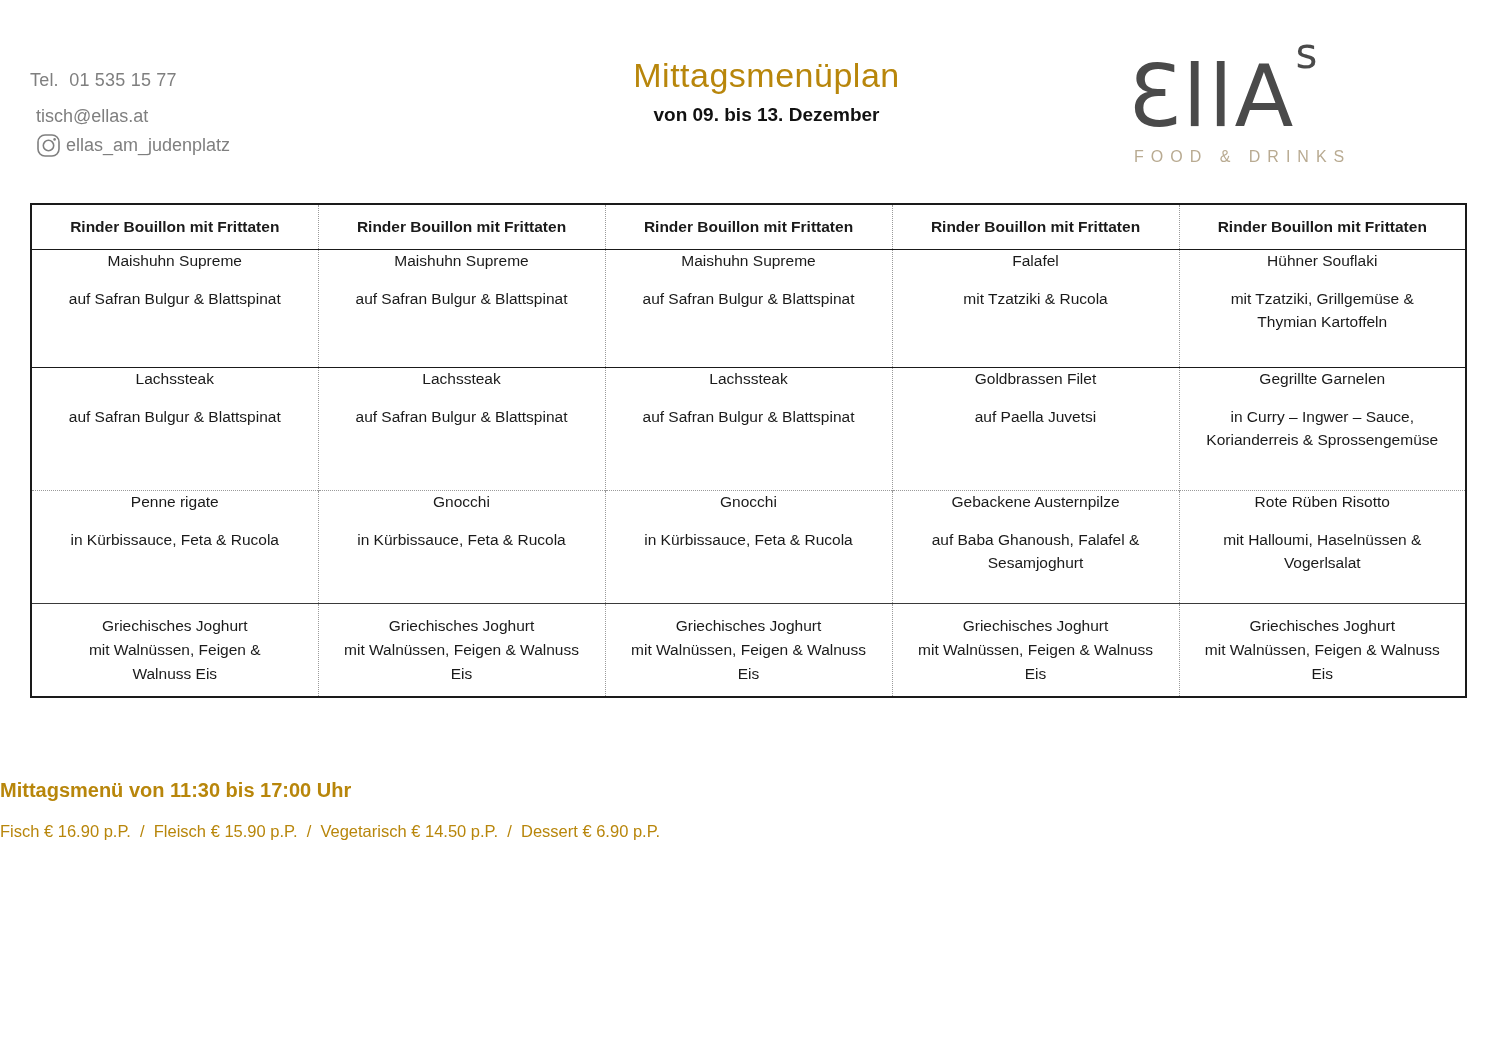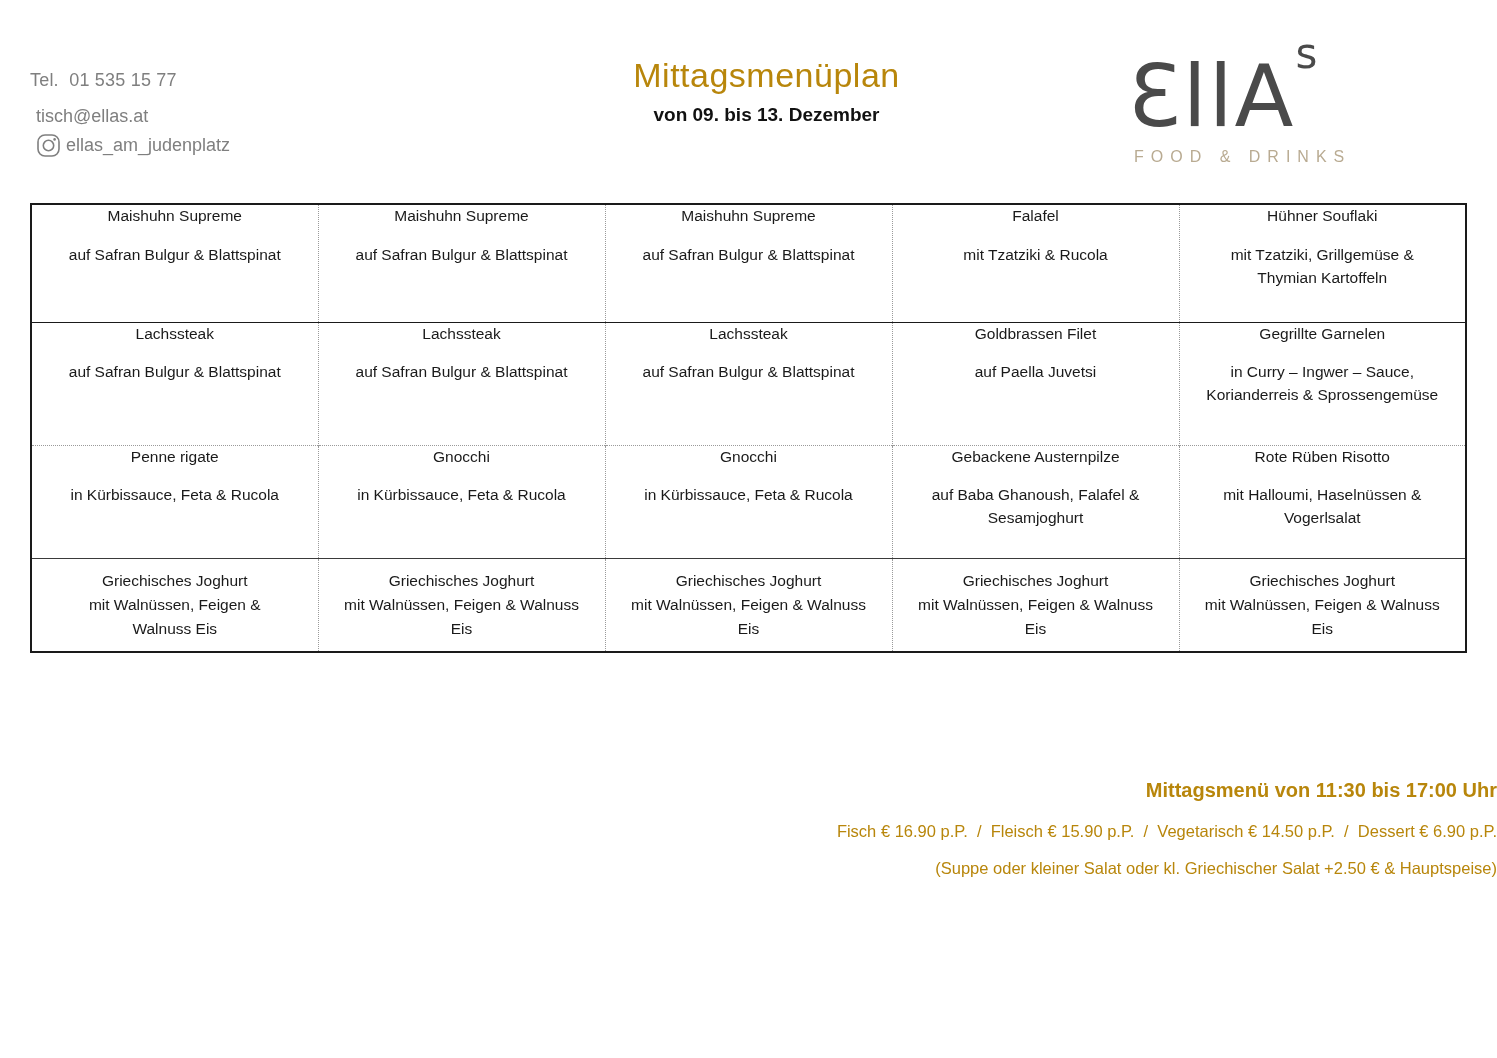--- a/index.html
+++ b/index.html
@@ -54,21 +54,21 @@
   .r-main1 td{height:118px; border-top:1px solid #1a1a1a;}
   .r-main2 td{height:123px; border-top:1px solid #1a1a1a;}
   .r-veg td{height:113px; border-top:1px dotted var(--line);}
   .r-dessert td{height:94px; border-top:1px solid #3a3a3a; vertical-align:middle;}
   .r-main1 td, .r-main2 td, .r-veg td{vertical-align:top; padding-top:14px;}
   .cell-title{font-weight:400; line-height:1.4;}
   .cell-desc{margin-top:16px; line-height:1.5;}
   .r-dessert .cell-desc{margin-top:2px; line-height:1.5; font-weight:400;}
 
   
-  .footer{position:absolute; left:0; right:0; top:779px; text-align:right; color:var(--gold);padding-left:8px;}
+  .footer{position:absolute; left:0; right:0; top:779px; text-align:left; color:var(--gold);}
   .footer .hours{font-size:20px; font-weight:700;}
   .footer .prices{font-size:16.5px; margin-top:20px;}
   .footer .note{font-size:16.5px; margin-top:18px;}
 </style>
 </head>
 <body>
 
 <div class="page">
 
   <div class="contact">
@@ -91,20 +91,27 @@
     <div class="subtitle">von 09. bis 13. Dezember</div>
   </div>
 
   <div class="logo">
     <div class="logo-main"><span>ƐllA</span><span class="logo-s">s</span></div>
     <div class="logo-tagline">FOOD &amp; DRINKS</div>
   </div>
 
   <table class="menu">
     <tbody>
+    <tr class="r-soup">
+      <td>Rinder Bouillon mit Frittaten</td>
+      <td>Rinder Bouillon mit Frittaten</td>
+      <td>Rinder Bouillon mit Frittaten</td>
+      <td>Rinder Bouillon mit Frittaten</td>
+      <td>Rinder Bouillon mit Frittaten</td>
+    </tr>
     <tr class="r-main1">
       <td>
         <div class="cell-title">Maishuhn Supreme</div>
         <div class="cell-desc pre">auf Safran Bulgur &amp; Blattspinat</div>
       </td>
       <td>
         <div class="cell-title">Maishuhn Supreme</div>
         <div class="cell-desc pre">auf Safran Bulgur &amp; Blattspinat</div>
       </td>
       <td>
@@ -194,16 +201,15 @@
         <div class="cell-desc pre">mit Walnüssen, Feigen &amp; Walnuss
 Eis</div>
       </td>
     </tr>
   </tbody>
     </table>
 
   <div class="footer">
     <div class="hours">Mittagsmenü von 11:30 bis 17:00 Uhr</div>
     <div class="prices pre">Fisch € 16.90 p.P.  /  Fleisch € 15.90 p.P.  /  Vegetarisch € 14.50 p.P.  /  Dessert € 6.90 p.P.</div>
-    <div class="note">(Suppe oder kleiner Salat oder kl. Griechischer Salat +2.50 € &amp; Hauptspeise)</div>
   </div>
 
 </div>
 
 </body></html>

